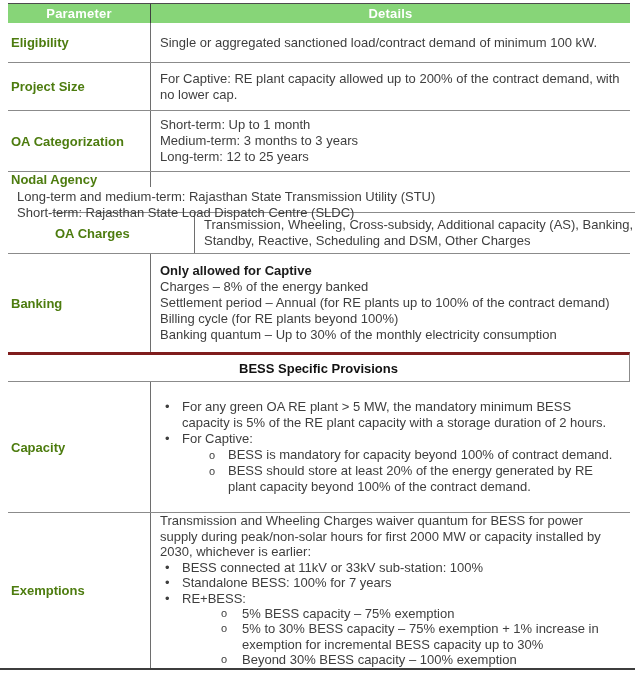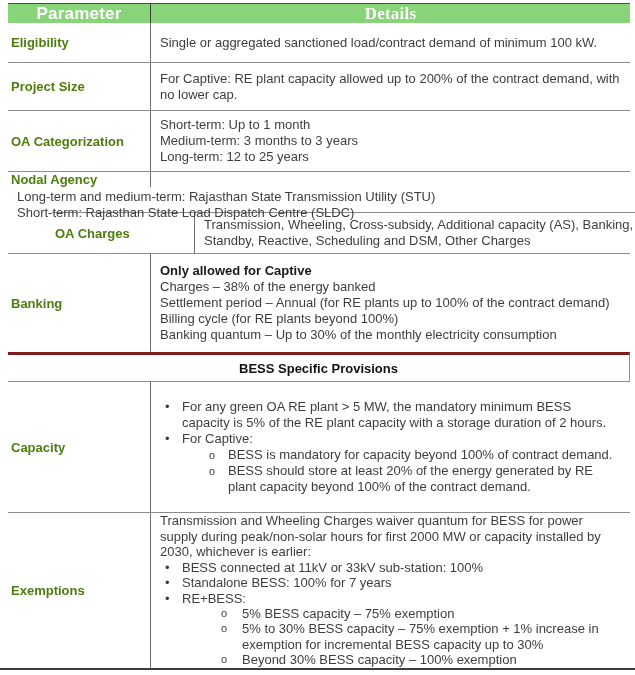--- a/index.html
+++ b/index.html
@@ -9,23 +9,23 @@
     font-family: "Liberation Sans", "DejaVu Sans", sans-serif;
     position: relative; overflow: hidden;
   }
   .page { position: absolute; left: 0; top: 0; width: 635px; height: 675px; background: #ffffff; }
 
   .tbl { position: absolute; left: 8px; top: 3px; width: 622px; }
 
   
   .hdr { display: flex; height: 20px; border-top: 1px solid #4c4c4c; }
   .hdr .hcell { display: flex; align-items: center; justify-content: center;
-    color: #ffffff; font-size: 17px; font-weight: 700; letter-spacing: 0.2px; }
+    color: #ffffff; font-size: 13px; font-weight: 700; letter-spacing: 0.2px; }
   .hdr .c1 { width: 143px; border-right: 1px solid #3f3f3f; }
-  .hdr .c2 { flex: 1; font-family: Liberation Serif, serif; }
+  .hdr .c2 { flex: 1; }
 
   
   .row { display: flex; width: 622px; }
   .row.bt { border-top: 1px solid #8b8b8b; }
   .pcell { width: 143px; border-right: 1px solid #6e6e6e;
     display: flex; align-items: center; padding-left: 3px;
     font-size: 13px; font-weight: 700; color: #4d7c0f; }
   .dcell { flex: 1; display: flex; flex-direction: column; justify-content: center;
     padding: 2px 10px 2px 9px; font-size: 13px; color: #3e3e3e; line-height: 16px; }
   .dcell p { position: relative; }
@@ -85,21 +85,21 @@
         <div class="row bt" style="height: 41px; margin-left: 44px;">
           <div class="pcell">OA Charges</div>
           <div class="dcell">
             <p class="plain">Transmission, Wheeling, Cross-subsidy, Additional capacity (AS), Banking, Standby, Reactive, Scheduling and DSM, Other Charges</p>
           </div>
         </div>
         <div class="row bt" style="height: 99px;">
           <div class="pcell">Banking</div>
           <div class="dcell">
             <p class="bold">Only allowed for Captive</p>
-            <p class="plain">Charges – 38% of the energy banked</p>
+            <p class="plain">Charges – 8% of the energy banked</p>
             <p class="plain">Settlement period – Annual (for RE plants up to 100% of the contract demand)</p>
             <p class="plain">Billing cycle (for RE plants beyond 100%)</p>
             <p class="plain">Banking quantum – Up to 30% of the monthly electricity consumption</p>
           </div>
         </div>
         <div class="section-row" style="height: 30px;">BESS Specific Provisions</div>
         <div class="row" style="height: 130px;">
           <div class="pcell">Capacity</div>
           <div class="dcell">
             <p class="bullet"><span class="mk">•</span>For any green OA RE plant &gt; 5 MW, the mandatory minimum BESS capacity is 5% of the RE plant capacity with a storage duration of 2 hours.</p>

